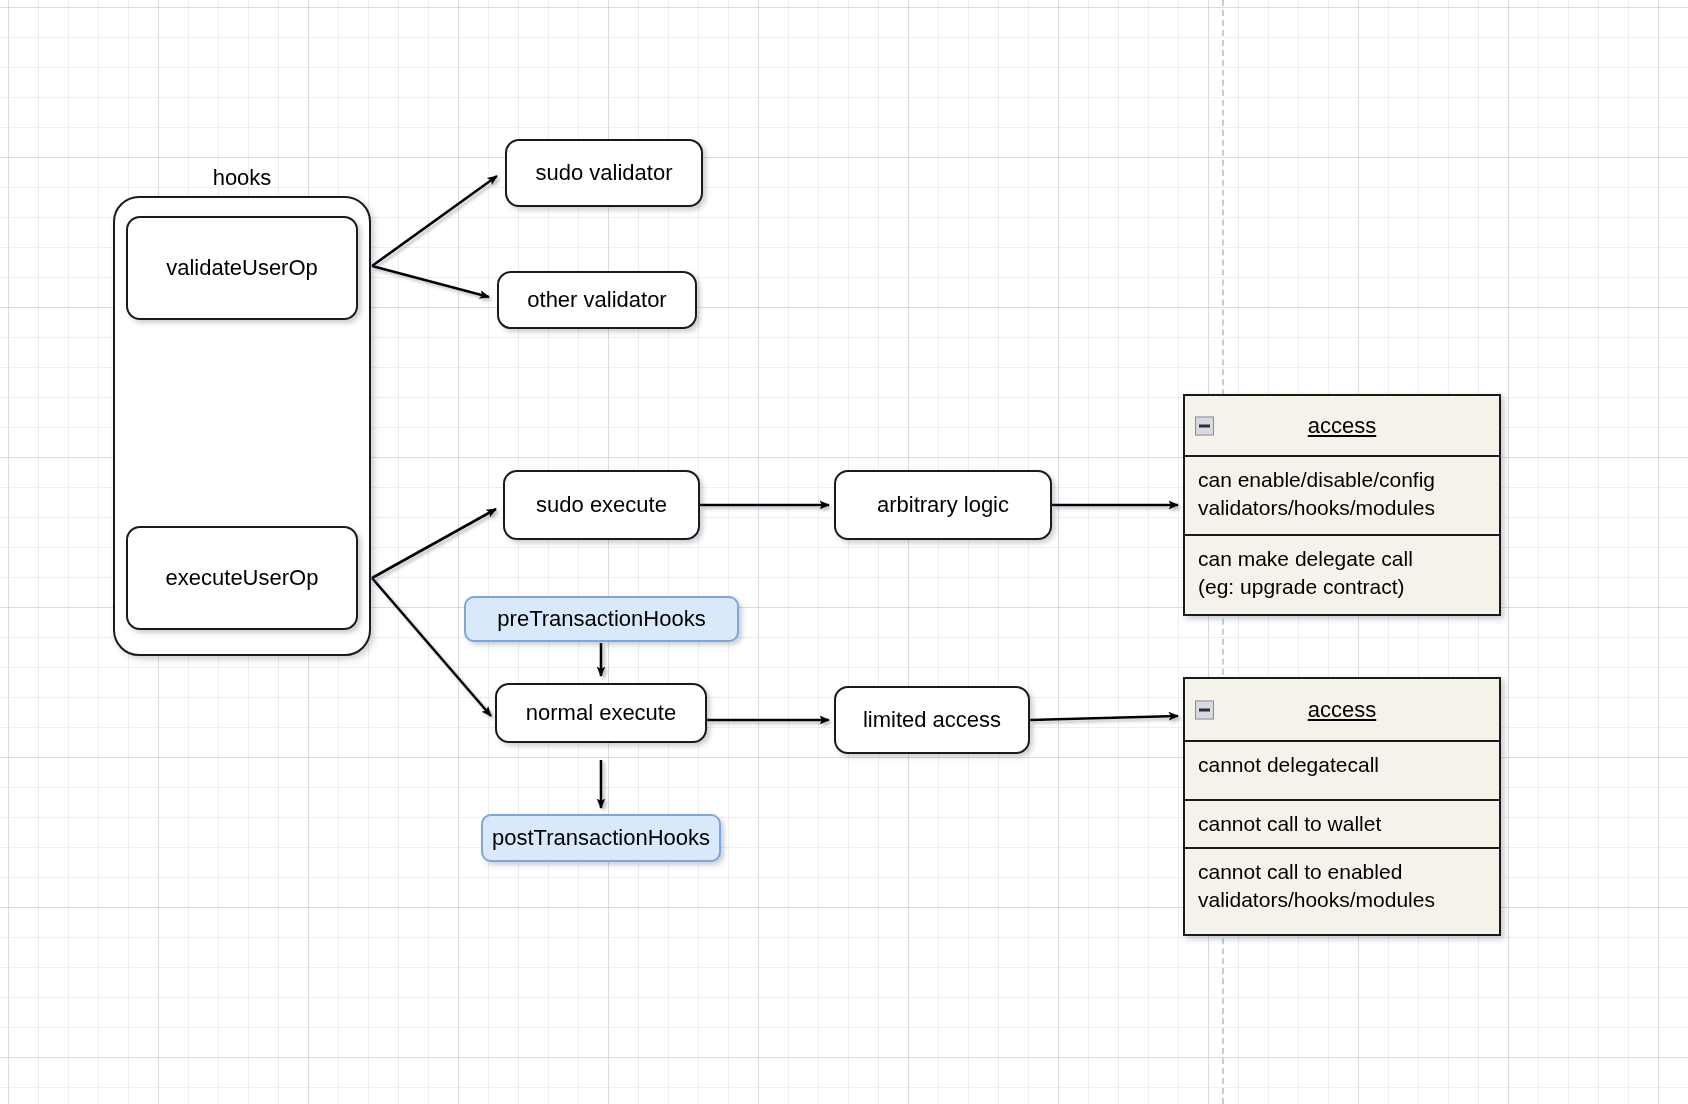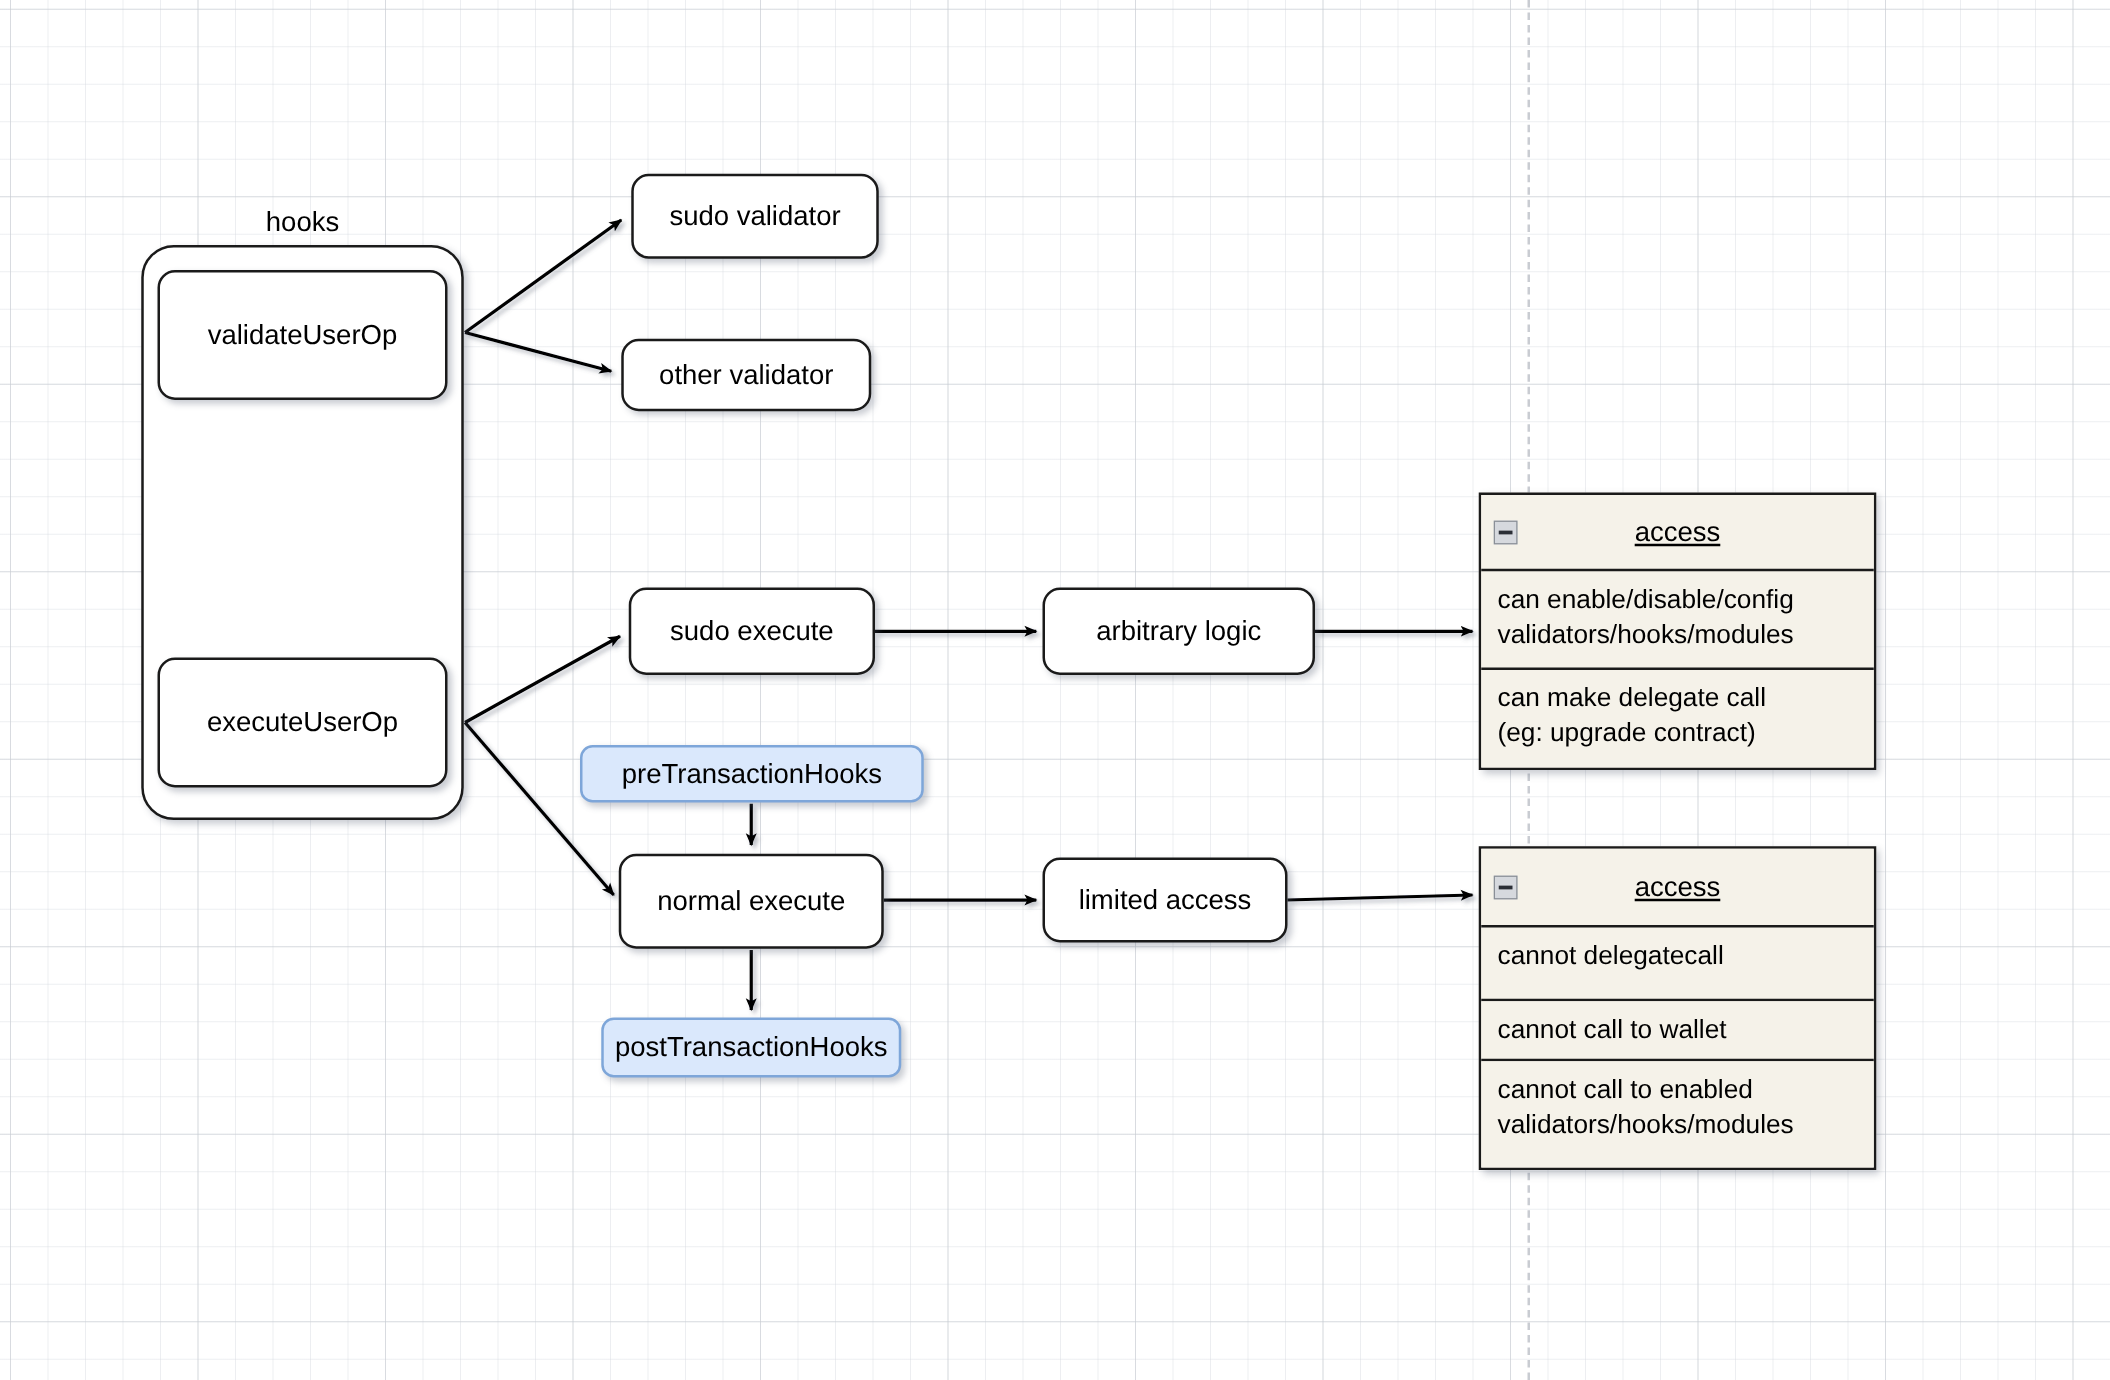--- a/index.html
+++ b/index.html
@@ -206,21 +206,21 @@
   </div>
 
   <div class="node" style="left:834px; top:470px; width:218px; height:70px;">
     <span>arbitrary logic</span>
   </div>
 
   <div class="node hook" style="left:464px; top:596px; width:275px; height:46px;">
     <span>preTransactionHooks</span>
   </div>
 
-  <div class="node" style="left:495px; top:683px; width:212px; height:76px;">
+  <div class="node" style="left:495px; top:683px; width:212px; height:60px;">
     <span>normal execute</span>
   </div>
 
   <div class="node hook" style="left:481px; top:814px; width:240px; height:48px;">
     <span>postTransactionHooks</span>
   </div>
 
   <div class="node" style="left:834px; top:686px; width:196px; height:68px;">
     <span>limited access</span>
   </div>

